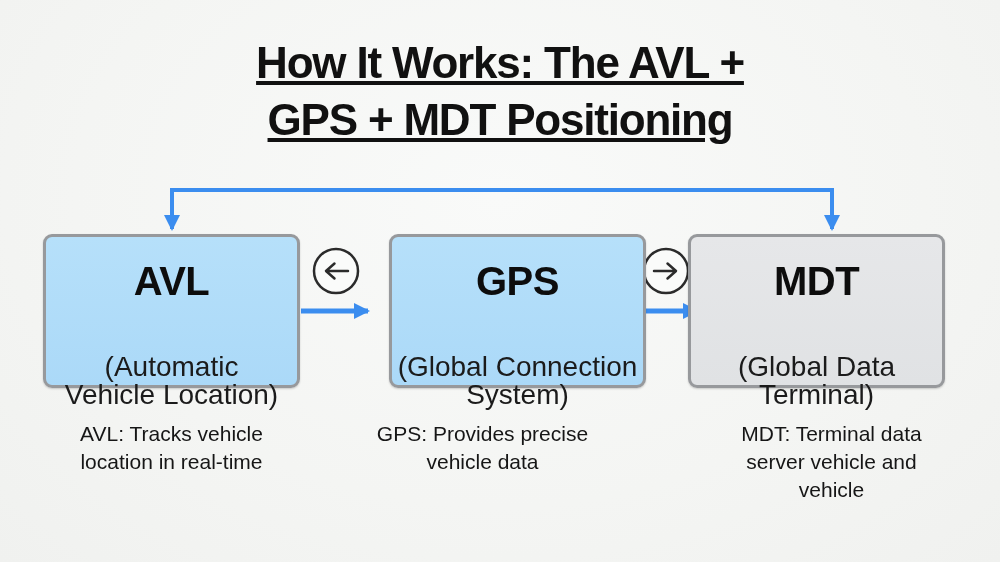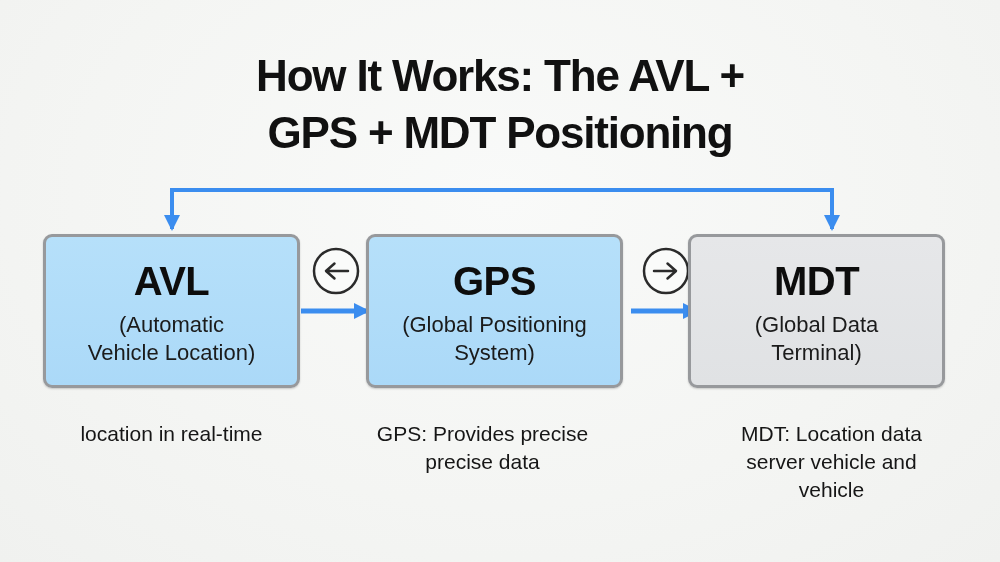--- a/index.html
+++ b/index.html
@@ -6,29 +6,30 @@
   .stage {
     position: relative;
     width: 1000px;
     height: 562px;
     overflow: hidden;
     background: radial-gradient(ellipse at 50% 35%, #f9faf9 0%, #f4f5f3 60%, #f0f1ef 100%);
     font-family: "Liberation Sans", "DejaVu Sans", sans-serif;
   }
   .title {
     position: absolute;
-    top: 47px;
+    top: 34px;
     left: 0;
     width: 100%;
     text-align: center;
     font-size: 44px;
     line-height: 57px;
     font-weight: bold;
     letter-spacing: -1.2px;
     color: #111111;
+    text-decoration: underline;
   }
   .connectors {
     position: absolute;
     top: 0; left: 0;
     width: 1000px; height: 562px;
   }
   .node {
     position: absolute;
     top: 234px;
     width: 257px;
@@ -36,33 +37,34 @@
     box-sizing: border-box;
     border: 3px solid #97999c;
     border-radius: 9px;
     box-shadow: 0 1px 2px rgba(0,0,0,0.18);
     display: flex;
     flex-direction: column;
     align-items: center;
     justify-content: flex-start;
     padding-top: 22px;
     text-align: center;
+    gap: 48px;
   }
   .node-blue { background: linear-gradient(180deg, #b6e0fa 0%, #abd9f8 100%); }
   .node-gray { background: linear-gradient(180deg, #e6e7e9 0%, #e0e2e4 100%); }
   .node .acronym {
     font-size: 40px;
     line-height: 44px;
     font-weight: bold;
     letter-spacing: -0.5px;
     color: #0d0d0d;
   }
   .node .subtitle {
-    margin-top: 8px;
-    font-size: 22px;
+    margin-top: 2px;
+    font-size: 28px;
     line-height: 28px;
     color: #1b1b1b;
   }
   .caption {
     position: absolute;
     top: 420px;
     text-align: center;
     font-size: 21px;
     line-height: 28px;
     color: #161616;
@@ -107,44 +109,45 @@
   </svg>
 
   <div class="node node-blue" style="left:43px">
     <div class="acronym">AVL</div>
     <div class="subtitle">
       <div>(Automatic</div>
       <div>Vehicle Location)</div>
     </div>
   </div>
 
-  <div class="node node-blue" style="left:366px">
+  <div class="node node-blue" style="left:389px">
     <div class="acronym">GPS</div>
     <div class="subtitle">
-      <div>(Global Positioning</div>
+      <div>(Global Connection</div>
       <div>System)</div>
     </div>
   </div>
 
   <div class="node node-gray" style="left:688px">
     <div class="acronym">MDT</div>
     <div class="subtitle">
       <div>(Global Data</div>
       <div>Terminal)</div>
     </div>
   </div>
 
   <div class="caption" style="left:43px; width:257px;">
+    <div>AVL: Tracks vehicle</div>
     <div>location in real-time</div>
   </div>
 
   <div class="caption" style="left:354px; width:257px;">
     <div>GPS: Provides precise</div>
-    <div>precise data</div>
+    <div>vehicle data</div>
   </div>
 
   <div class="caption" style="left:703px; width:257px;">
-    <div>MDT: Location data</div>
+    <div>MDT: Terminal data</div>
     <div>server vehicle and</div>
     <div>vehicle</div>
   </div>
 
 </div>
 
 </body></html>

